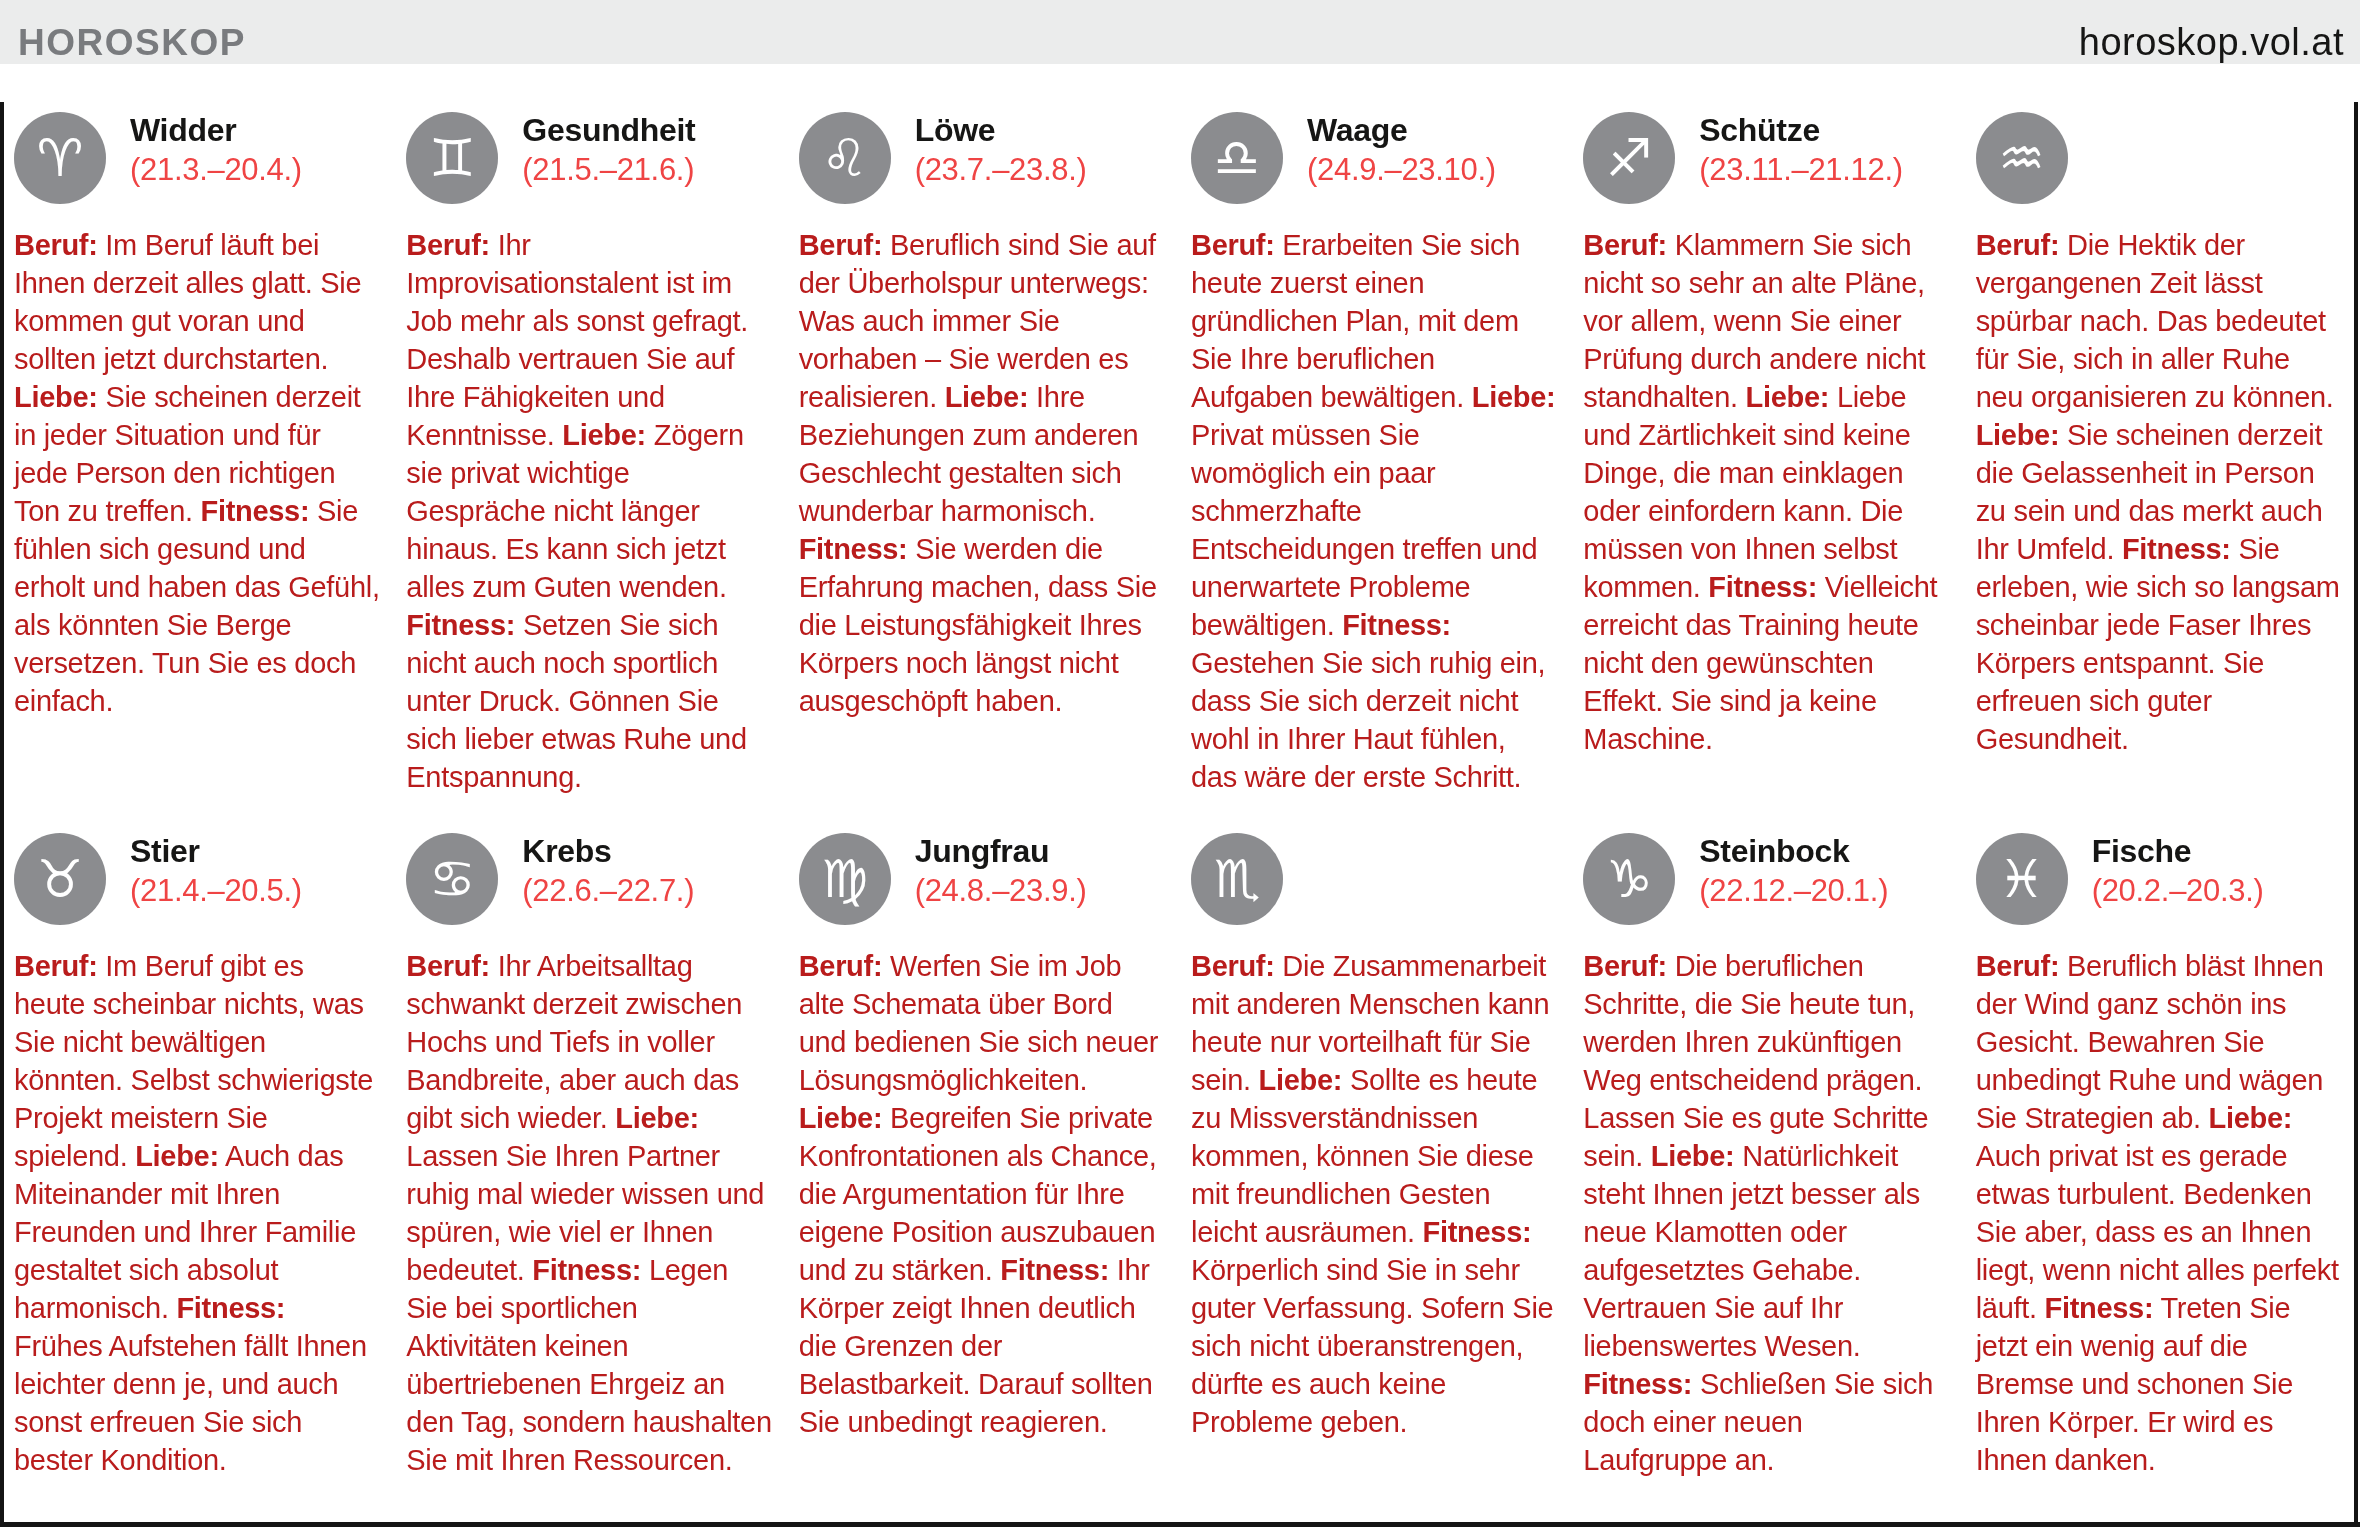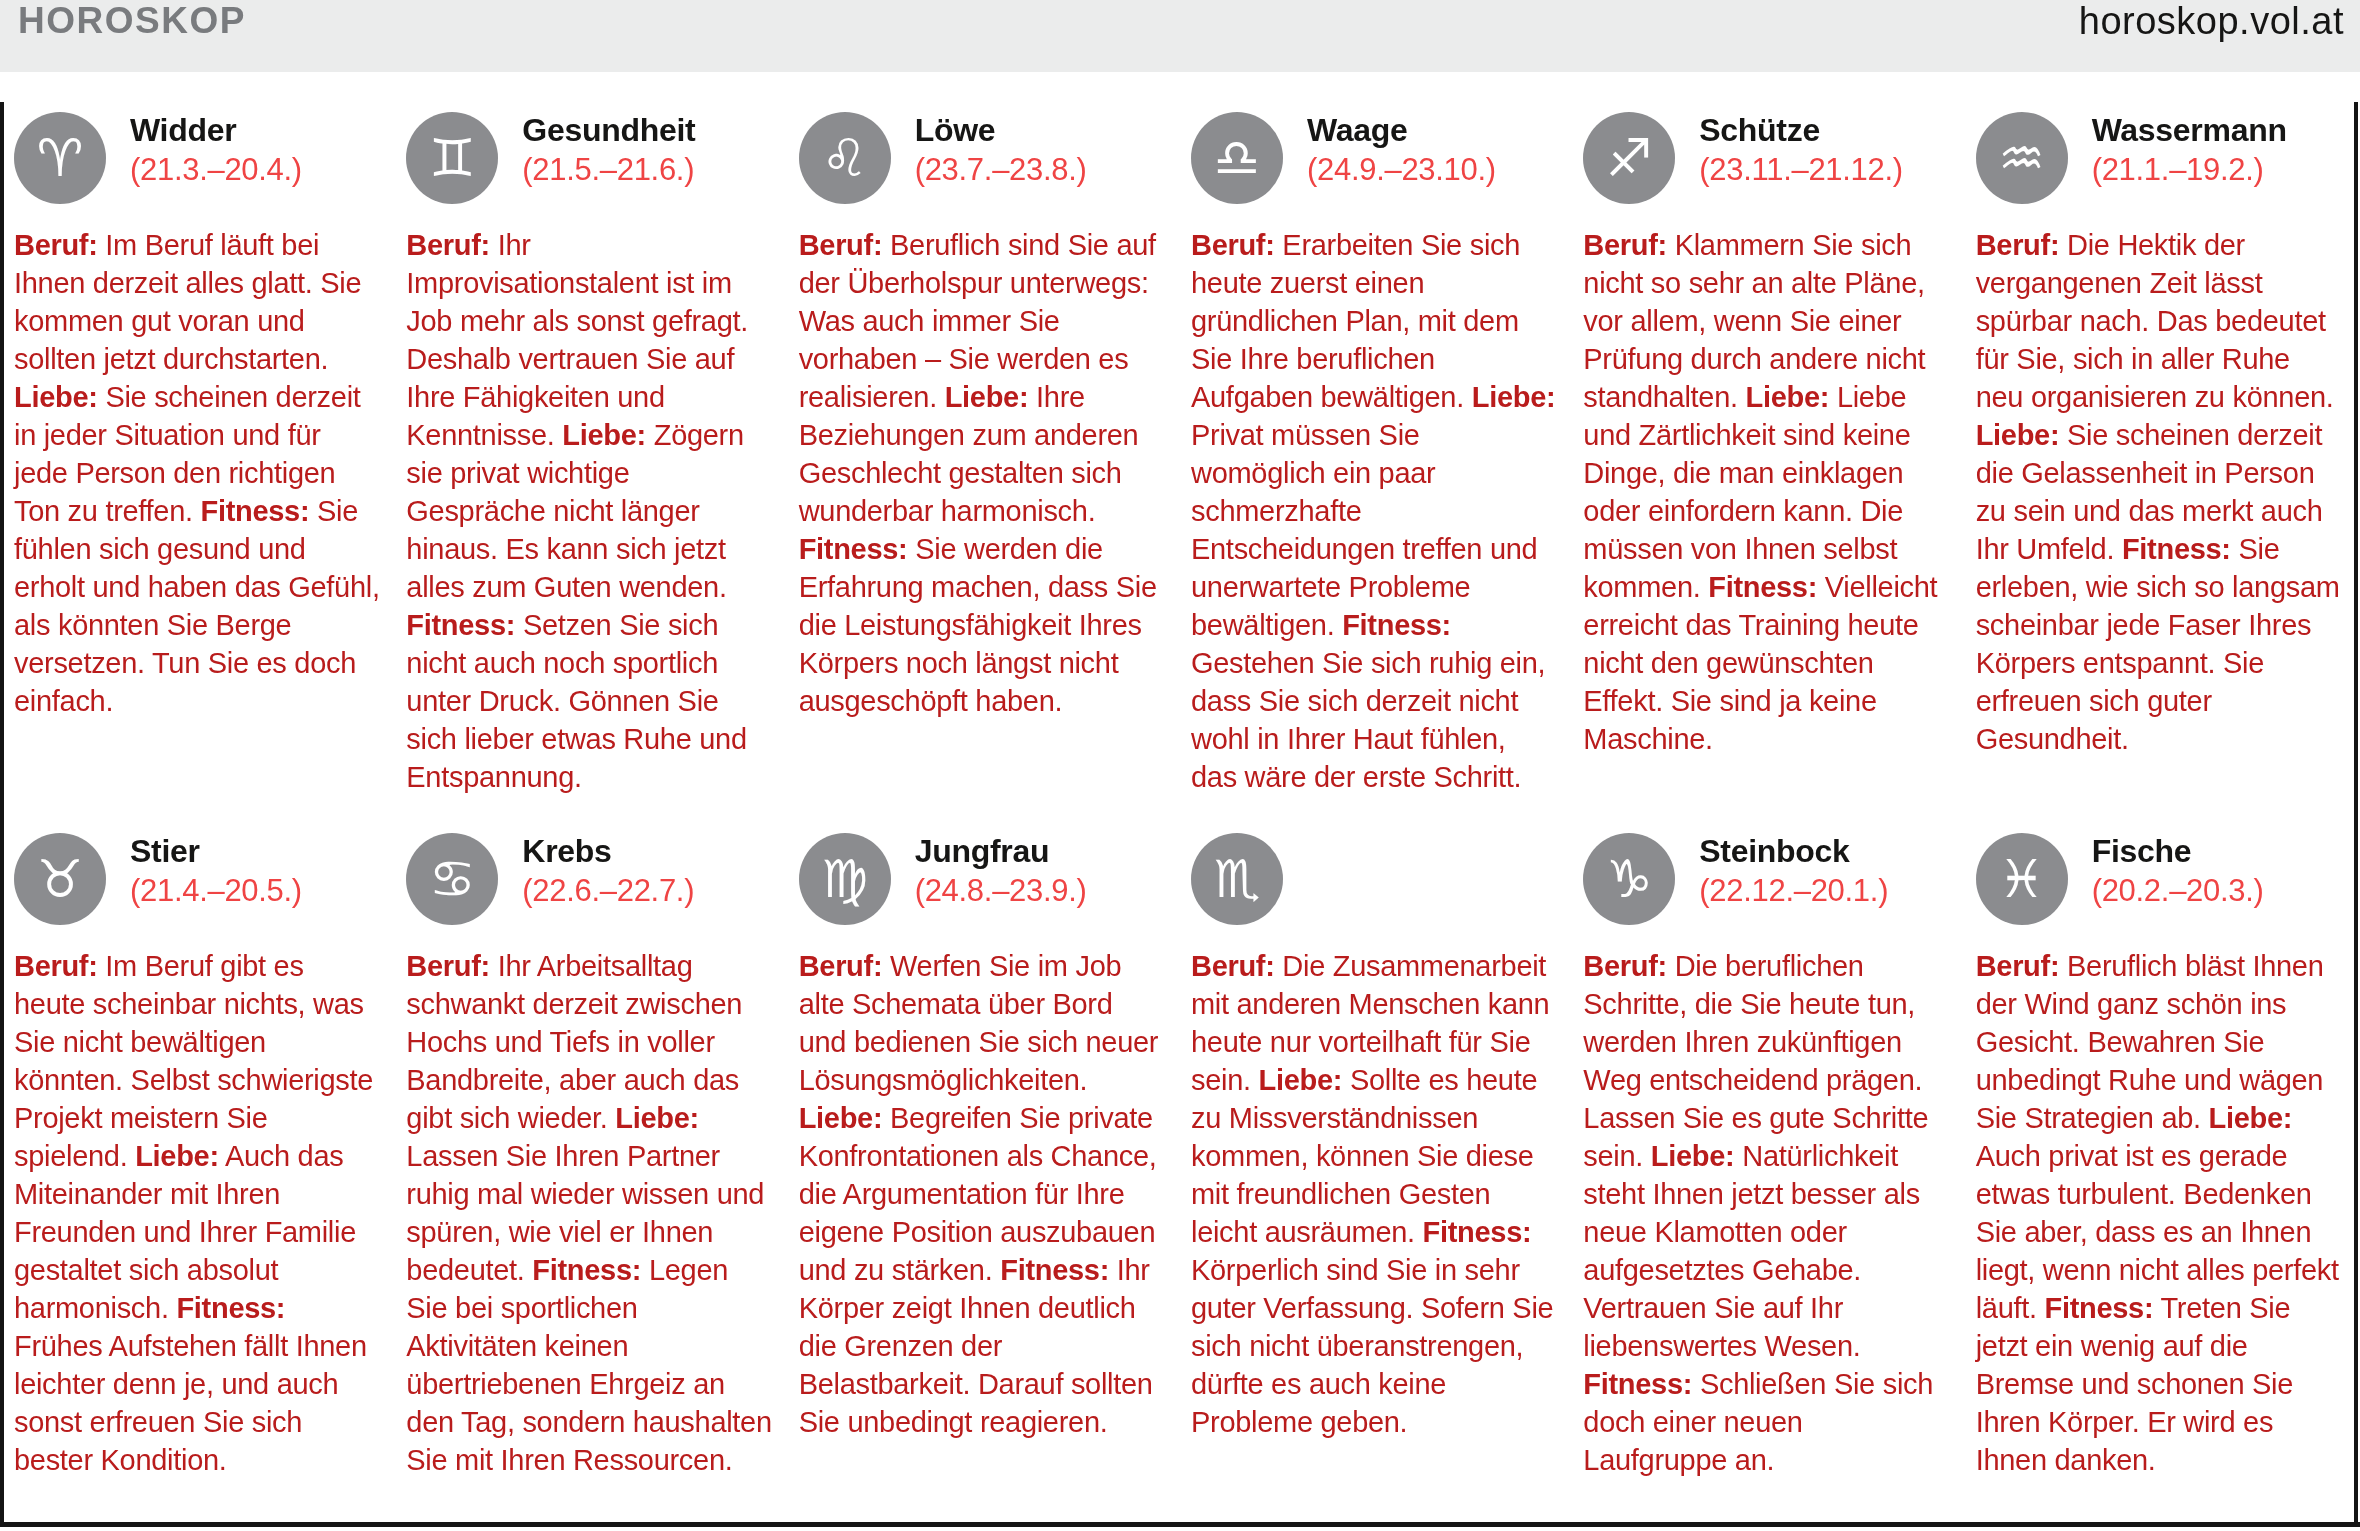--- a/index.html
+++ b/index.html
@@ -1,21 +1,21 @@
 <!DOCTYPE html>
 <html lang="de"><head>
 <meta charset="utf-8">
 <style>
   html,body { margin:0; padding:0; background:#fff; }
   #page {
     position:relative; width:2360px; height:1531px; overflow:hidden;
     background:#ffffff; font-family:"Liberation Sans","DejaVu Sans",sans-serif;
   }
   .masthead {
-    height:72px; background:#ebecec; display:flex; align-items:flex-start;
+    height:64px; background:#ebecec; display:flex; align-items:flex-end;
     justify-content:space-between; padding:0 16px 0 18px; box-sizing:border-box;
   }
   .masthead-title {
     font-size:37px; font-weight:bold; color:#797b7e; letter-spacing:1.5px;
   }
   .masthead-site { font-size:38px; font-weight:normal; color:#161615; letter-spacing:0.5px; }
 
   .content { position:absolute; top:68px; left:0; right:0; bottom:0; }
   .rule-left  { position:absolute; left:0;   top:34px; bottom:9px; width:4px;  background:#141414; }
   .rule-right { position:absolute; right:2px;top:34px; bottom:9px; width:4px;  background:#141414; }
@@ -112,24 +112,20 @@
       </div>
     </header>
     <p class="sign-body"><b>Beruf:</b> <span>Klammern Sie sich nicht so sehr an alte Pläne, vor allem, wenn Sie einer Prüfung durch andere nicht standhalten.</span> <b>Liebe:</b> <span>Liebe und Zärtlichkeit sind keine Dinge, die man einklagen oder einfordern kann. Die müssen von Ihnen selbst kommen.</span> <b>Fitness:</b> <span>Vielleicht erreicht das Training heute nicht den gewünschten Effekt. Sie sind ja keine Maschine.</span></p>
   </article>
 
   <article class="sign-card">
     <header class="sign-head">
       <span class="icon-circle">
               <span class="icon-glyph">♒</span>
             </span>
-      <div class="sign-titles">
-        <div class="sign-title">Wassermann</div>
-        <div class="sign-dates">(21.1.–19.2.)</div>
-      </div>
     </header>
     <p class="sign-body"><b>Beruf:</b> <span>Die Hektik der vergangenen Zeit lässt spürbar nach. Das bedeutet für Sie, sich in aller Ruhe neu organisieren zu können.</span> <b>Liebe:</b> <span>Sie scheinen derzeit die Gelassenheit in Person zu sein und das merkt auch Ihr Umfeld.</span> <b>Fitness:</b> <span>Sie erleben, wie sich so langsam scheinbar jede Faser Ihres Körpers entspannt. Sie erfreuen sich guter Gesundheit.</span></p>
   </article>
 
   <article class="sign-card">
     <header class="sign-head">
       <span class="icon-circle">
               <span class="icon-glyph">♉</span>
             </span>
       <div class="sign-titles">

